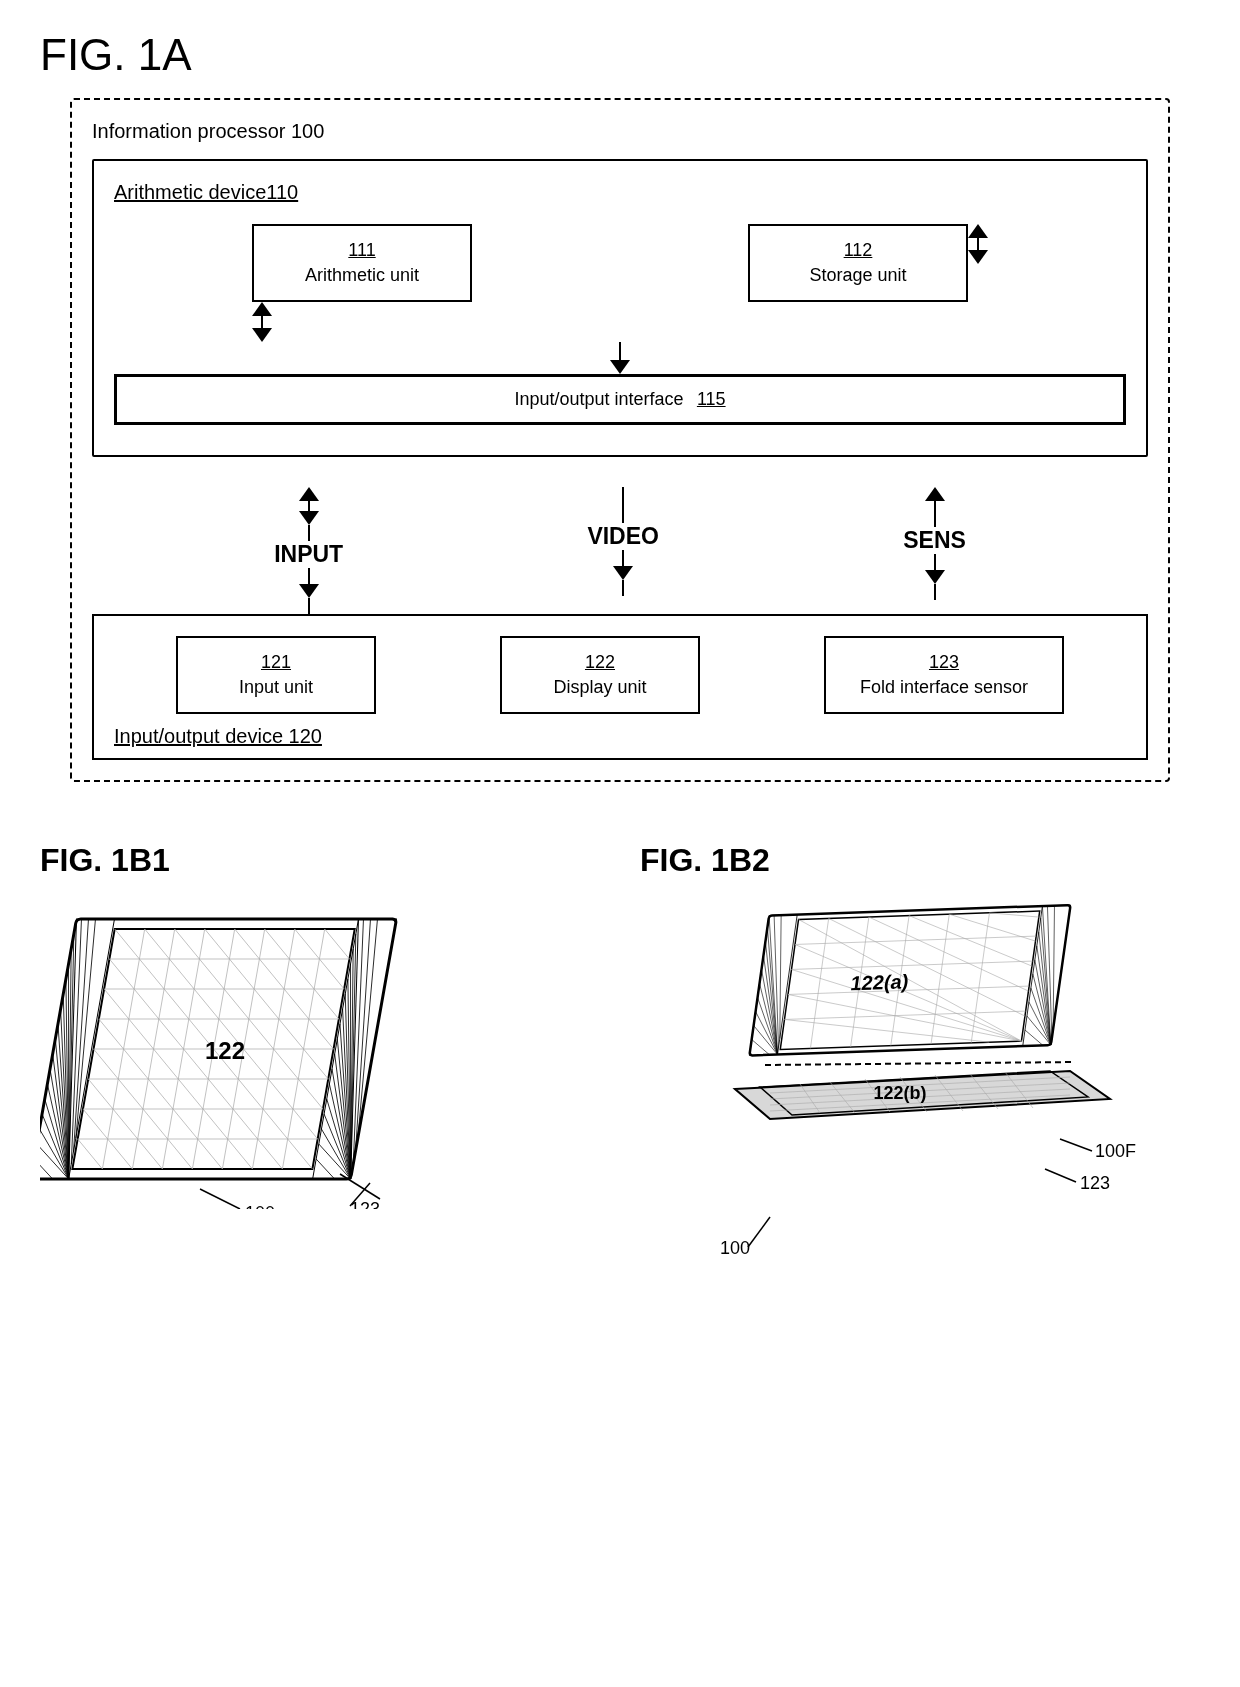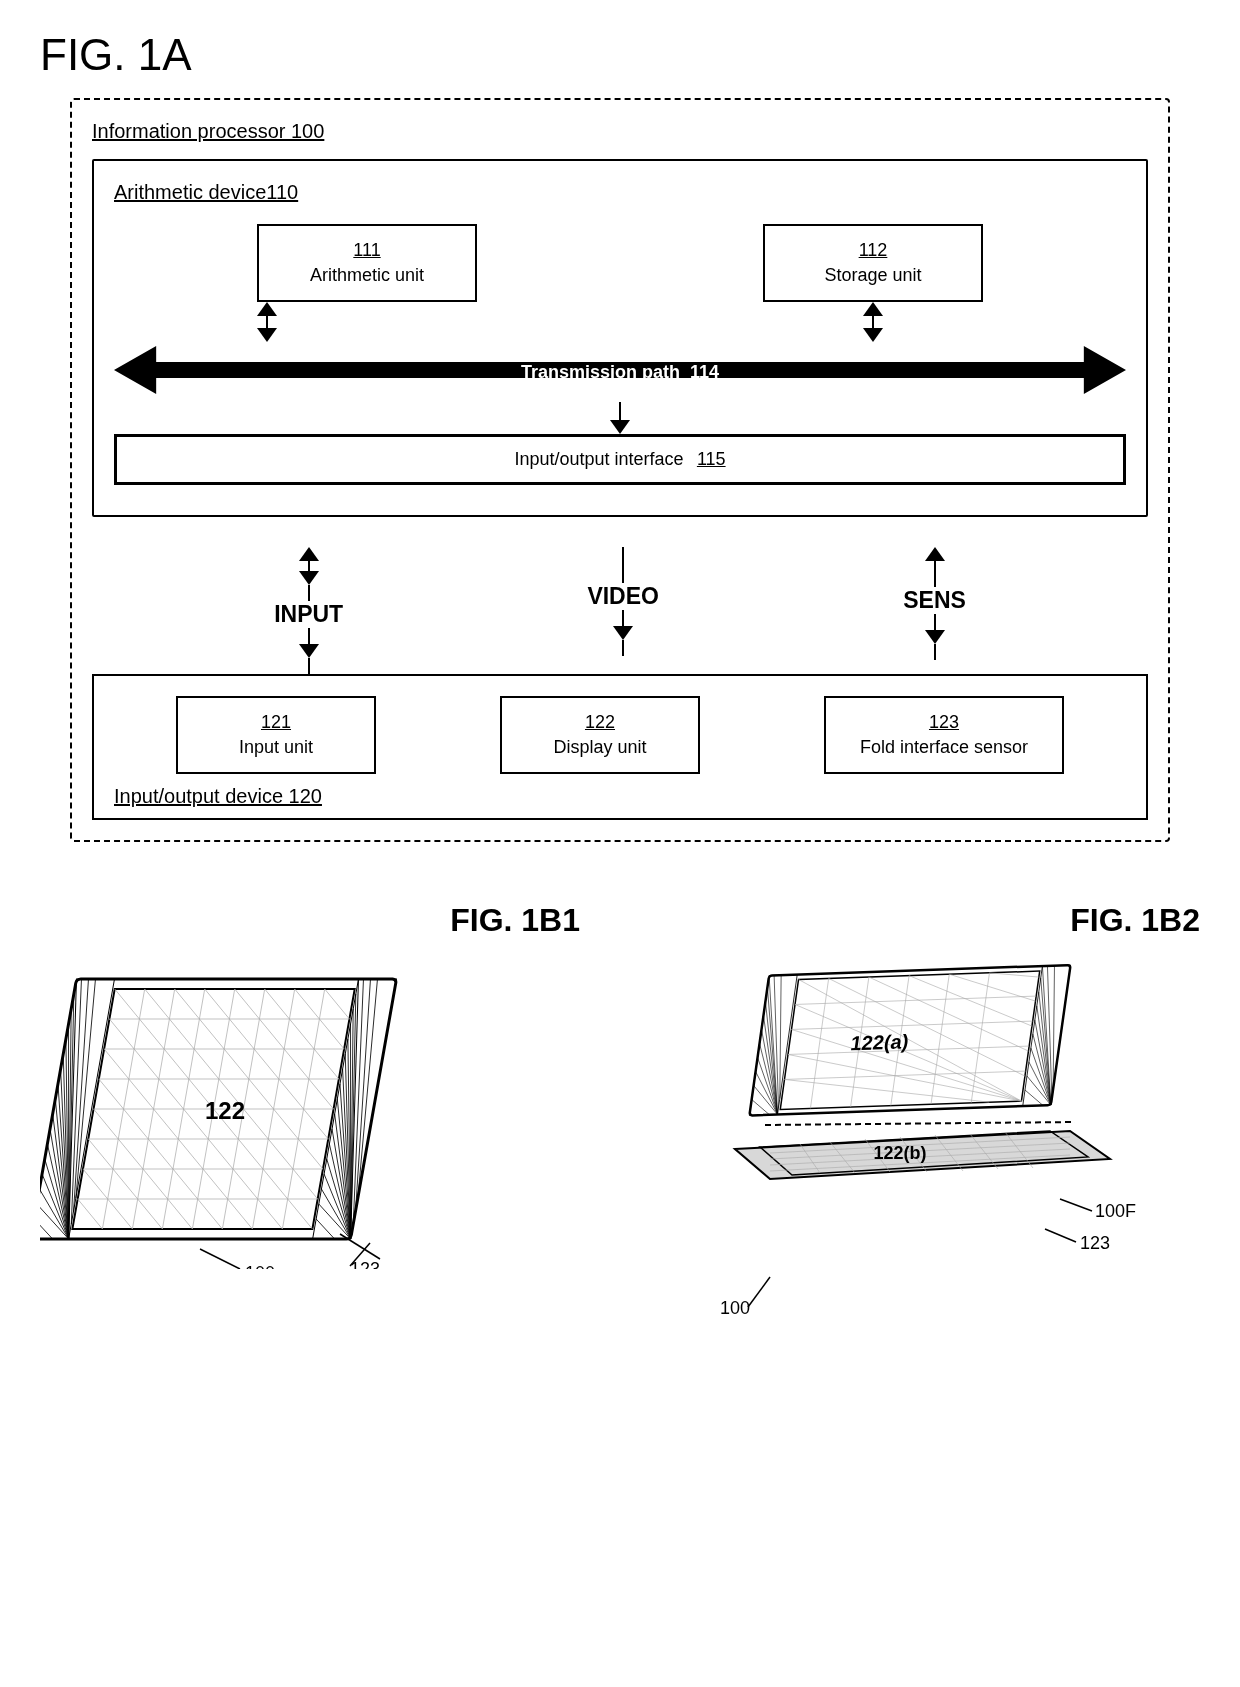--- a/index.html
+++ b/index.html
@@ -23,21 +23,20 @@
       border: 2px dashed #000;
       border-radius: 4px;
       padding: 20px;
       position: relative;
       width: 1100px;
       margin: 0 auto 60px auto;
     }
 
     .fig1a-outer-label {
       font-size: 20px;
-      text-decoration: underline;
       margin-bottom: 16px;
     }
 
     
     .arithmetic-device-box {
       border: 2px solid #000;
       border-radius: 2px;
       padding: 20px 20px 30px 20px;
       position: relative;
       margin-bottom: 30px;
@@ -140,21 +139,20 @@
       border-right: 10px solid transparent;
       border-bottom: 14px solid #000;
       margin: 0 auto;
     }
 
     
     .fig1b-row {
       display: flex;
       gap: 60px;
       margin-top: 20px;
-      text-align: right;
     }
 
     .fig1b-left, .fig1b-right {
       flex: 1;
     }
 
     .fig1b-title {
       font-size: 32px;
       font-weight: bold;
       margin-bottom: 20px;
@@ -196,44 +194,34 @@
             <span class="unit-label">Arithmetic unit</span>
           </div>
 
           <div style="display:flex;flex-direction:column;align-items:center;height:40px;justify-content:center;">
             <div class="arrow-up" style="margin-bottom:0;"></div>
             <div class="v-line" style="height:18px;"></div>
             <div class="arrow-down"></div>
           </div>
         </div>
 
-        <div style="display:flex;flex-direction:column;align-items:center;">
+        <div style="display:flex;flex-direction:row;align-items:flex-start;">
           <div class="unit-box">
             <span class="unit-number">112</span>
             <span class="unit-label">Storage unit</span>
           </div>
 
           <div style="display:flex;flex-direction:column;align-items:center;height:40px;justify-content:center;">
             <div class="arrow-up"></div>
             <div class="v-line" style="height:18px;"></div>
             <div class="arrow-down"></div>
           </div>
         </div>
       </div>
 
-      <div style="position:relative;margin:0 0 0 0;">
-        <svg width="100%" height="56" viewBox="0 0 960 56" preserveAspectRatio="none">
-
-          <polygon points="0,28 40,4 40,20 920,20 920,4 960,28 920,52 920,36 40,36 40,52" fill="#000"></polygon>
-        </svg>
-        <div style="position:absolute;top:50%;left:50%;transform:translate(-50%,-50%);color:#fff;font-size:18px;font-weight:bold;white-space:nowrap;">
-          <span>Transmission path</span>
-          &nbsp;<span style="text-decoration:underline;">114</span>
-        </div>
-      </div>
 
       <div style="display:flex;justify-content:center;margin:0;">
         <div style="display:flex;flex-direction:column;align-items:center;">
           <div class="v-line" style="height:18px;"></div>
           <div class="arrow-down"></div>
         </div>
       </div>
 
       <div class="io-interface-box">
         <span class="io-interface-label">Input/output interface</span>

